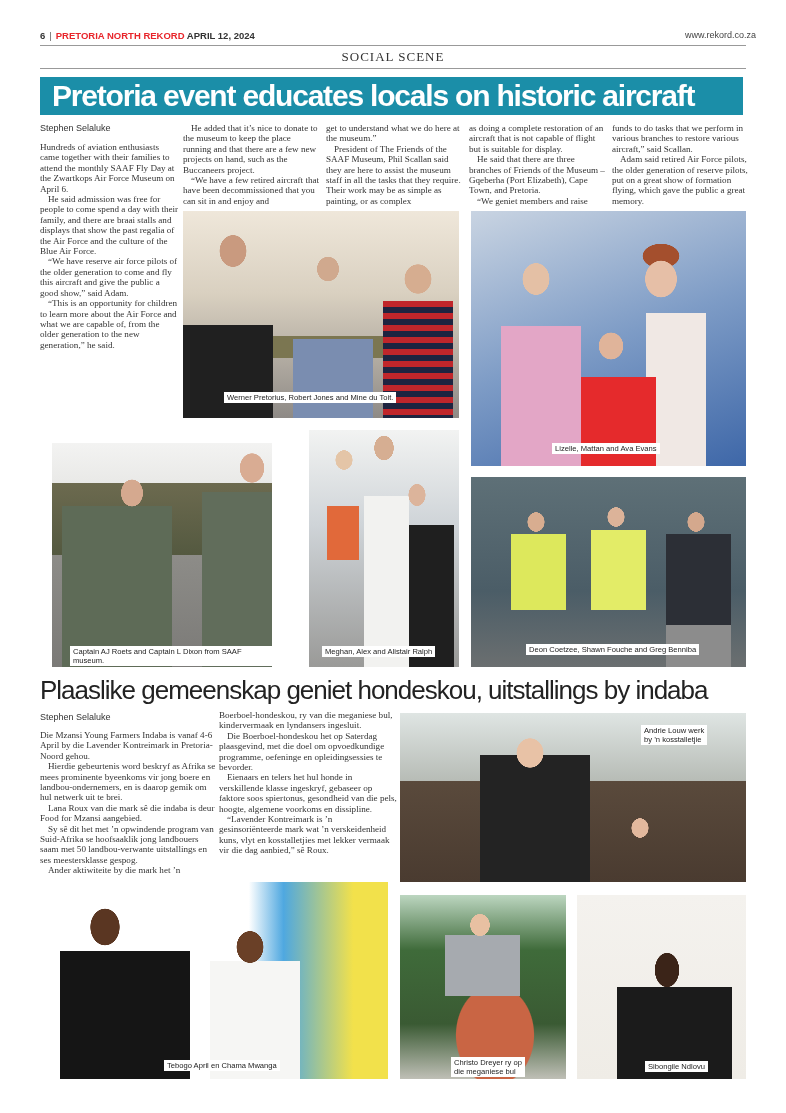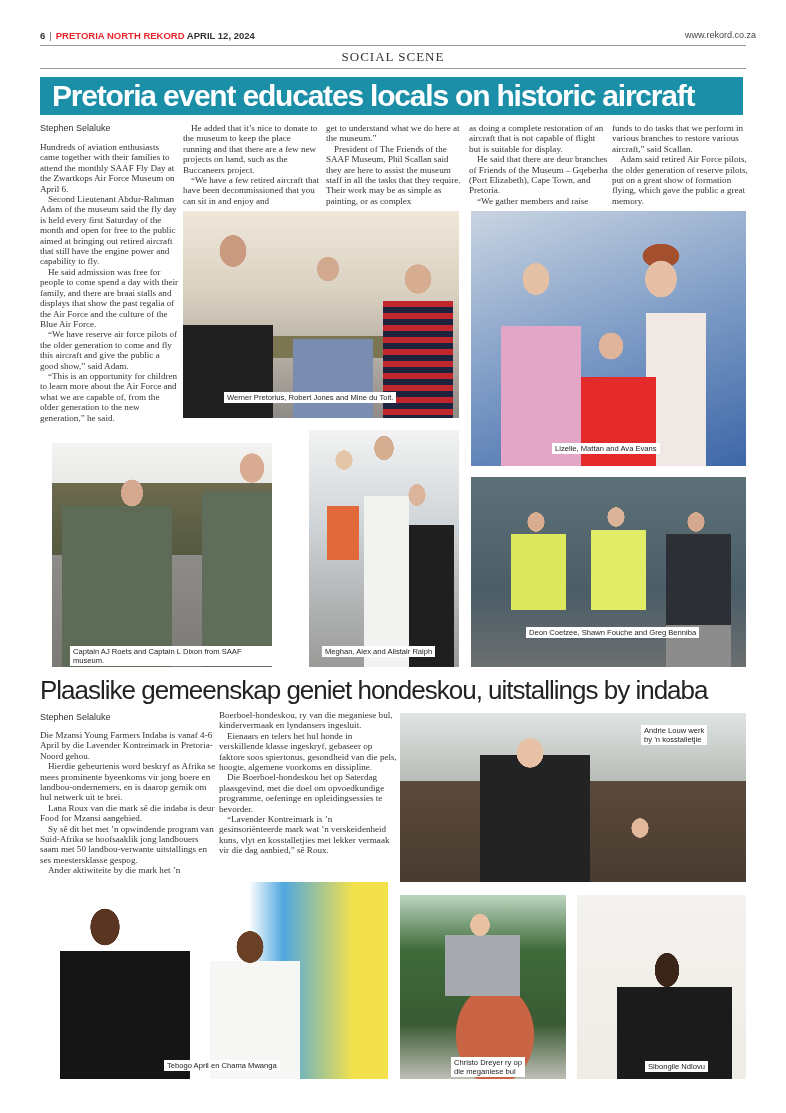--- a/index.html
+++ b/index.html
@@ -109,40 +109,39 @@
 <div class="rule1"></div>
 <div class="section">SOCIAL SCENE</div>
 <div class="rule2"></div>
 
 <div class="headline-band">Pretoria event educates locals on historic aircraft</div>
 
 <div class="byline" style="left:40px; top:123px;">Stephen Selaluke</div>
 
 <div class="col" style="left:40px; top:142px; width:140px;">
   <p class="first">Hundreds of aviation enthusiasts came together with their families to attend the monthly SAAF Fly Day at the Zwartkops Air Force Museum on April 6.</p>
-  <p>Second Lieutenant Abdur-Rahman Adam of the museum said the fly day is held every first Saturday of the month and open for free to the public aimed at bringing out retired aircraft that still have the engine power and capability to fly.</p>
   <p>He said admission was free for people to come spend a day with their family, and there are braai stalls and displays that show the past regalia of the Air Force and the culture of the Blue Air Force.</p>
   <p>“We have reserve air force pilots of the older generation to come and fly this aircraft and give the public a good show,” said Adam.</p>
   <p>“This is an opportunity for children to learn more about the Air Force and what we are capable of, from the older generation to the new generation,” he said.</p>
 </div>
 
 <div class="col" style="left:183px; top:123px; width:137px;">
   <p>He added that it’s nice to donate to the museum to keep the place running and that there are a few new projects on hand, such as the Buccaneers project.</p>
   <p>“We have a few retired aircraft that have been decommissioned that you can sit in and enjoy and</p>
 </div>
 
 <div class="col" style="left:326px; top:123px; width:140px;">
   <p class="first">get to understand what we do here at the museum.”</p>
   <p>President of The Friends of the SAAF Museum, Phil Scallan said they are here to assist the museum staff in all the tasks that they require. Their work may be as simple as painting, or as complex</p>
 </div>
 
 <div class="col" style="left:469px; top:123px; width:140px;">
   <p class="first">as doing a complete restoration of an aircraft that is not capable of flight but is suitable for display.</p>
-  <p>He said that there are deur branches of Friends of the Museum – Gqeberha (Port Elizabeth), Cape Town, and Pretoria.</p>
-  <p>“We gather members and raise</p>
+  <p>He said that there are three branches of Friends of the Museum – Gqeberha (Port Elizabeth), Cape Town, and Pretoria.</p>
+  <p>“We geniet members and raise</p>
 </div>
 
 <div class="col" style="left:612px; top:123px; width:140px;">
   <p class="first">funds to do tasks that we perform in various branches to restore various aircraft,” said Scallan.</p>
   <p>Adam said retired Air Force pilots, the older generation of reserve pilots, put on a great show of formation flying, which gave the public a great memory.</p>
 </div>
 
 <div class="photo ph1" style="left:183px; top:211px; width:276px; height:207px;">
   <div class="caption" style="left:41px; top:181px;">Werner Pretorius, Robert Jones and Mine du Toit.</div>
 </div>
@@ -153,39 +152,39 @@
 
 <div class="photo ph3" style="left:40px; top:443px; width:220px; height:224px;margin-left:12px;">
   <div class="caption" style="left:18px; top:203px;">Captain AJ Roets and Captain L Dixon from SAAF museum.</div>
 </div>
 
 <div class="photo ph4" style="left:309px; top:430px; width:150px; height:237px;">
   <div class="caption" style="left:13px; top:216px;">Meghan, Alex and Alistair Ralph</div>
 </div>
 
 <div class="photo ph5" style="left:471px; top:477px; width:275px; height:190px;">
-  <div class="caption" style="left:55px; top:150px;">Deon Coetzee, Shawn Fouche and Greg Benniba</div>
+  <div class="caption" style="left:55px; top:167px;">Deon Coetzee, Shawn Fouche and Greg Benniba</div>
 </div>
 
 <div class="headline2">Plaaslike gemeenskap geniet hondeskou, uitstallings by indaba</div>
 
 <div class="byline" style="left:40px; top:712px;">Stephen Selaluke</div>
 
 <div class="col" style="left:40px; top:730px; width:178px;">
   <p class="first">Die Mzansi Young Farmers Indaba is vanaf 4-6 April by die Lavender Kontreimark in Pretoria-Noord gehou.</p>
   <p>Hierdie gebeurtenis word beskryf as Afrika se mees prominente byeenkoms vir jong boere en landbou-ondernemers, en is daarop gemik om hul netwerk uit te brei.</p>
   <p>Lana Roux van die mark sê die indaba is deur Food for Mzansi aangebied.</p>
   <p>Sy sê dit het met ’n opwindende program van Suid-Afrika se hoofsaaklik jong landbouers saam met 50 landbou-verwante uitstallings en ses meestersklasse gespog.</p>
   <p>Ander aktiwiteite by die mark het ’n</p>
 </div>
 
 <div class="col" style="left:219px; top:710px; width:178px;">
   <p class="first">Boerboel-hondeskou, ry van die meganiese bul, kindervermaak en lyndansers ingesluit.</p>
+  <p>Die Boerboel-hondeskou het op Saterdag plaasgevind, met die doel om opvoedkundige programme, oefeninge en opleidingsessies te bevorder.</p>
   <p>Eienaars en telers het hul honde in verskillende klasse ingeskryf, gebaseer op faktore soos spiertonus, gesondheid van die pels, hoogte, algemene voorkoms en dissipline.</p>
-  <p>Die Boerboel-hondeskou het op Saterdag plaasgevind, met die doel om opvoedkundige programme, oefeninge en opleidingsessies te bevorder.</p>
   <p>“Lavender Kontreimark is ’n gesinsoriënteerde mark wat ’n verskeidenheid kuns, vlyt en kosstalletjies met lekker vermaak vir die dag aanbied,” sê Roux.</p>
 </div>
 
 <div class="photo ph6" style="left:400px; top:713px; width:346px; height:169px;">
   <div class="caption" style="left:241px; top:12px;">Andrie Louw werk
 by ’n kosstalletjie</div>
 </div>
 
 <div class="photo ph7" style="left:40px; top:882px; width:348px; height:197px;">
   <div class="caption" style="left:124px; top:178px;">Tebogo April en Chama Mwanga</div>

